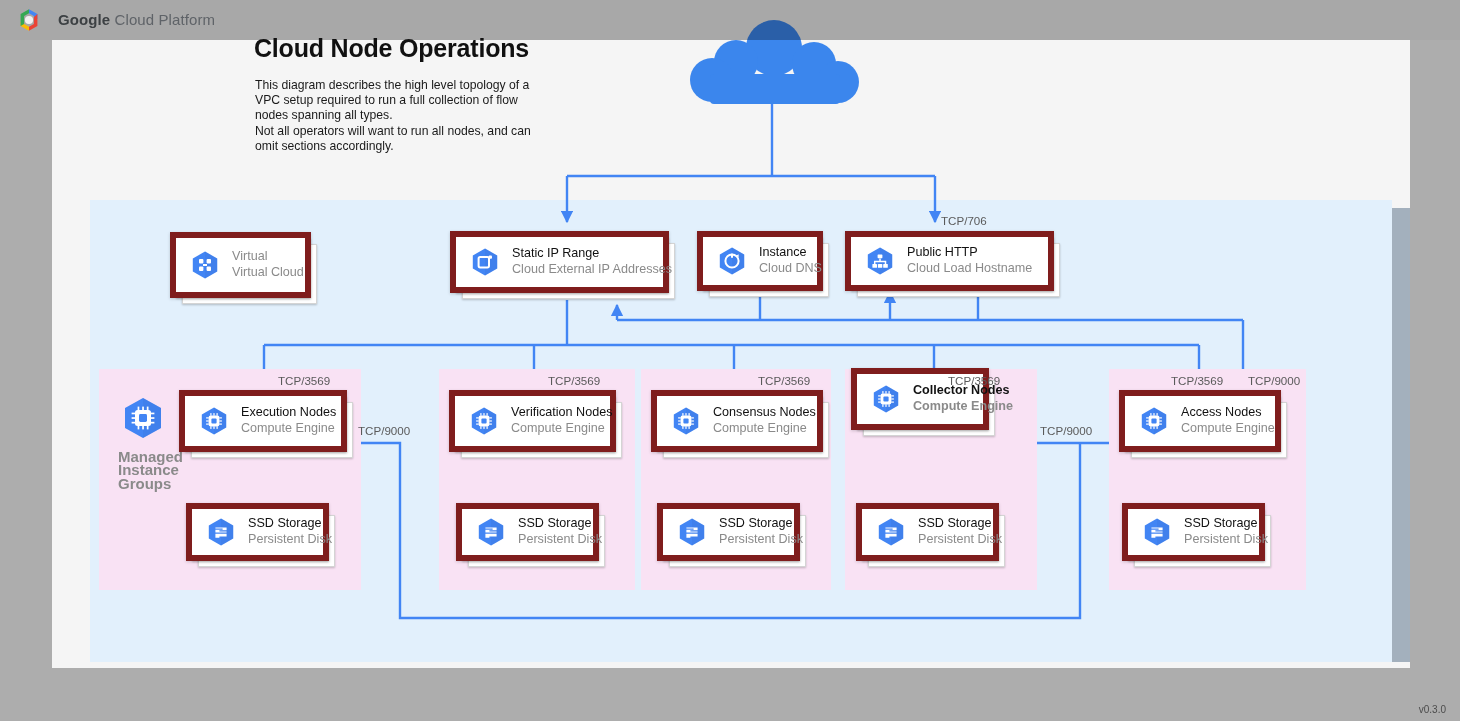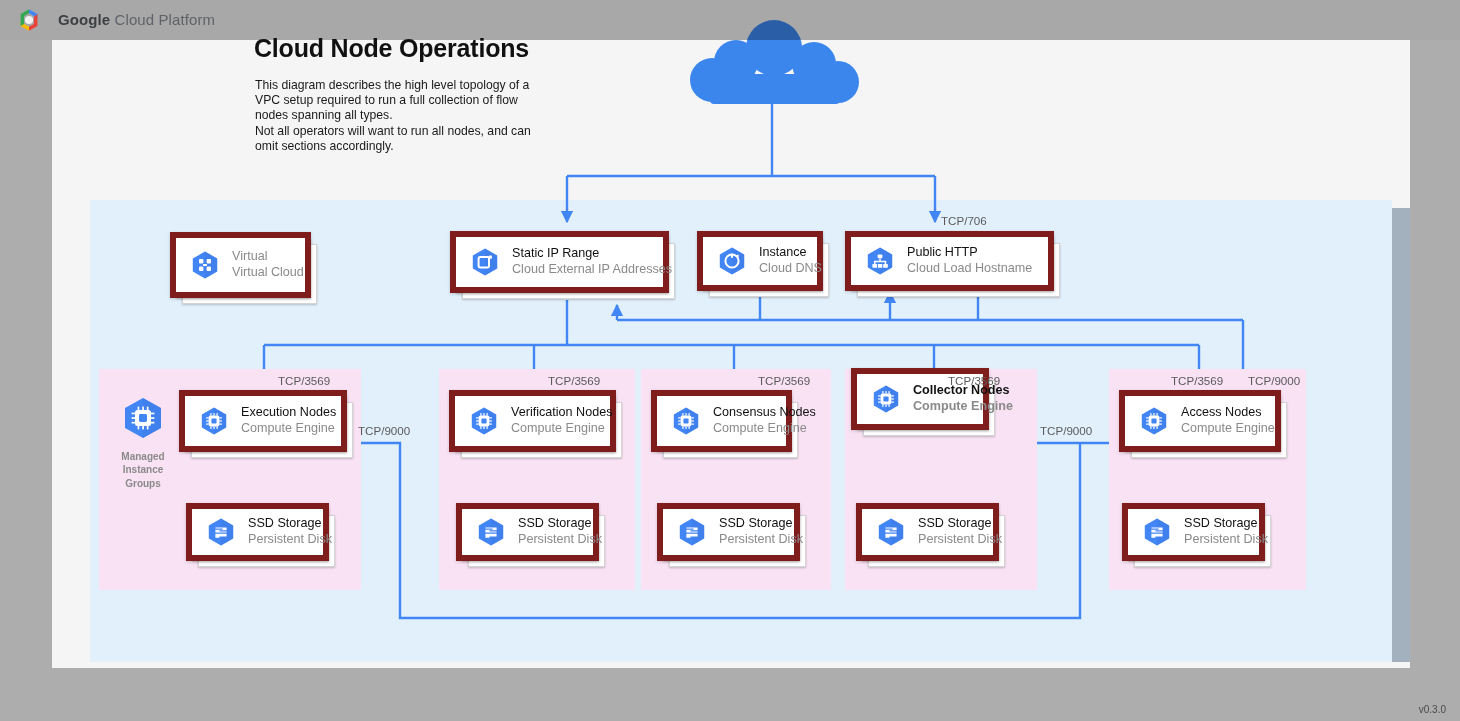--- a/index.html
+++ b/index.html
@@ -70,21 +70,21 @@
   }
   .node .ico{flex:0 0 auto;margin-left:14px;width:30px;height:30px;}
   .node .txt{margin-left:12px;line-height:1.26;}
   .node .t1{font-size:12.6px;color:#111;white-space:nowrap;}
   .node .t2{font-size:12.6px;color:#8a8a8a;white-space:nowrap;}
   .node.muted .t1{color:#8a8a8a;}
 
   
   #mig{position:absolute;left:118px;top:396px;width:50px;text-align:center;}
   #mig .lbl{
-    margin-top:6px;font-size:10px;line-height:13.4px;
+    margin-top:6px;font-size:15px;line-height:13.4px;
     color:#8a8a8a;font-weight:bold;white-space:pre-line;
   }
 
   
   .port{
     position:absolute;font-size:11.6px;color:#5a5a5a;white-space:nowrap;
   }
 
   
   #version{
@@ -373,21 +373,21 @@
         </g>
       </svg>
     </span>
     <span class="txt">
       <div class="t1">Verification Nodes</div>
       <div class="t2">Compute Engine</div>
     </span>
   </div>
 </div>
 
-<div class="node" style="left:651px;top:390px;width:141px;height:62px;">
+<div class="node" style="left:651px;top:390px;width:155px;height:62px;padding-left:17px;">
   <div class="stack3" style="left:12px;top:12px;right:-6px;bottom:-6px;"></div>
   <div class="stack2" style="left:6px;top:6px;right:0px;bottom:0px;"></div>
   <div class="face">
     <span class="ico">
       <svg viewBox="0 0 30 30" width="30" height="30">
         <path d="M15 1.6 L27.2 8.4 L27.2 21.6 L15 28.4 L2.8 21.6 L2.8 8.4 Z" fill="#4285f4"></path>
         <path d="M15 1.6 L27.2 8.4 L27.2 21.6 L15 28.4 Z" fill="#3b78dc" opacity=".3"></path>
         <rect x="9.6" y="9.6" width="10.8" height="10.8" rx="1.8" fill="#fff"></rect>
         <rect x="12.4" y="12.4" width="5.2" height="5.2" rx="1" fill="#4285f4"></rect>
         <g fill="#fff">

